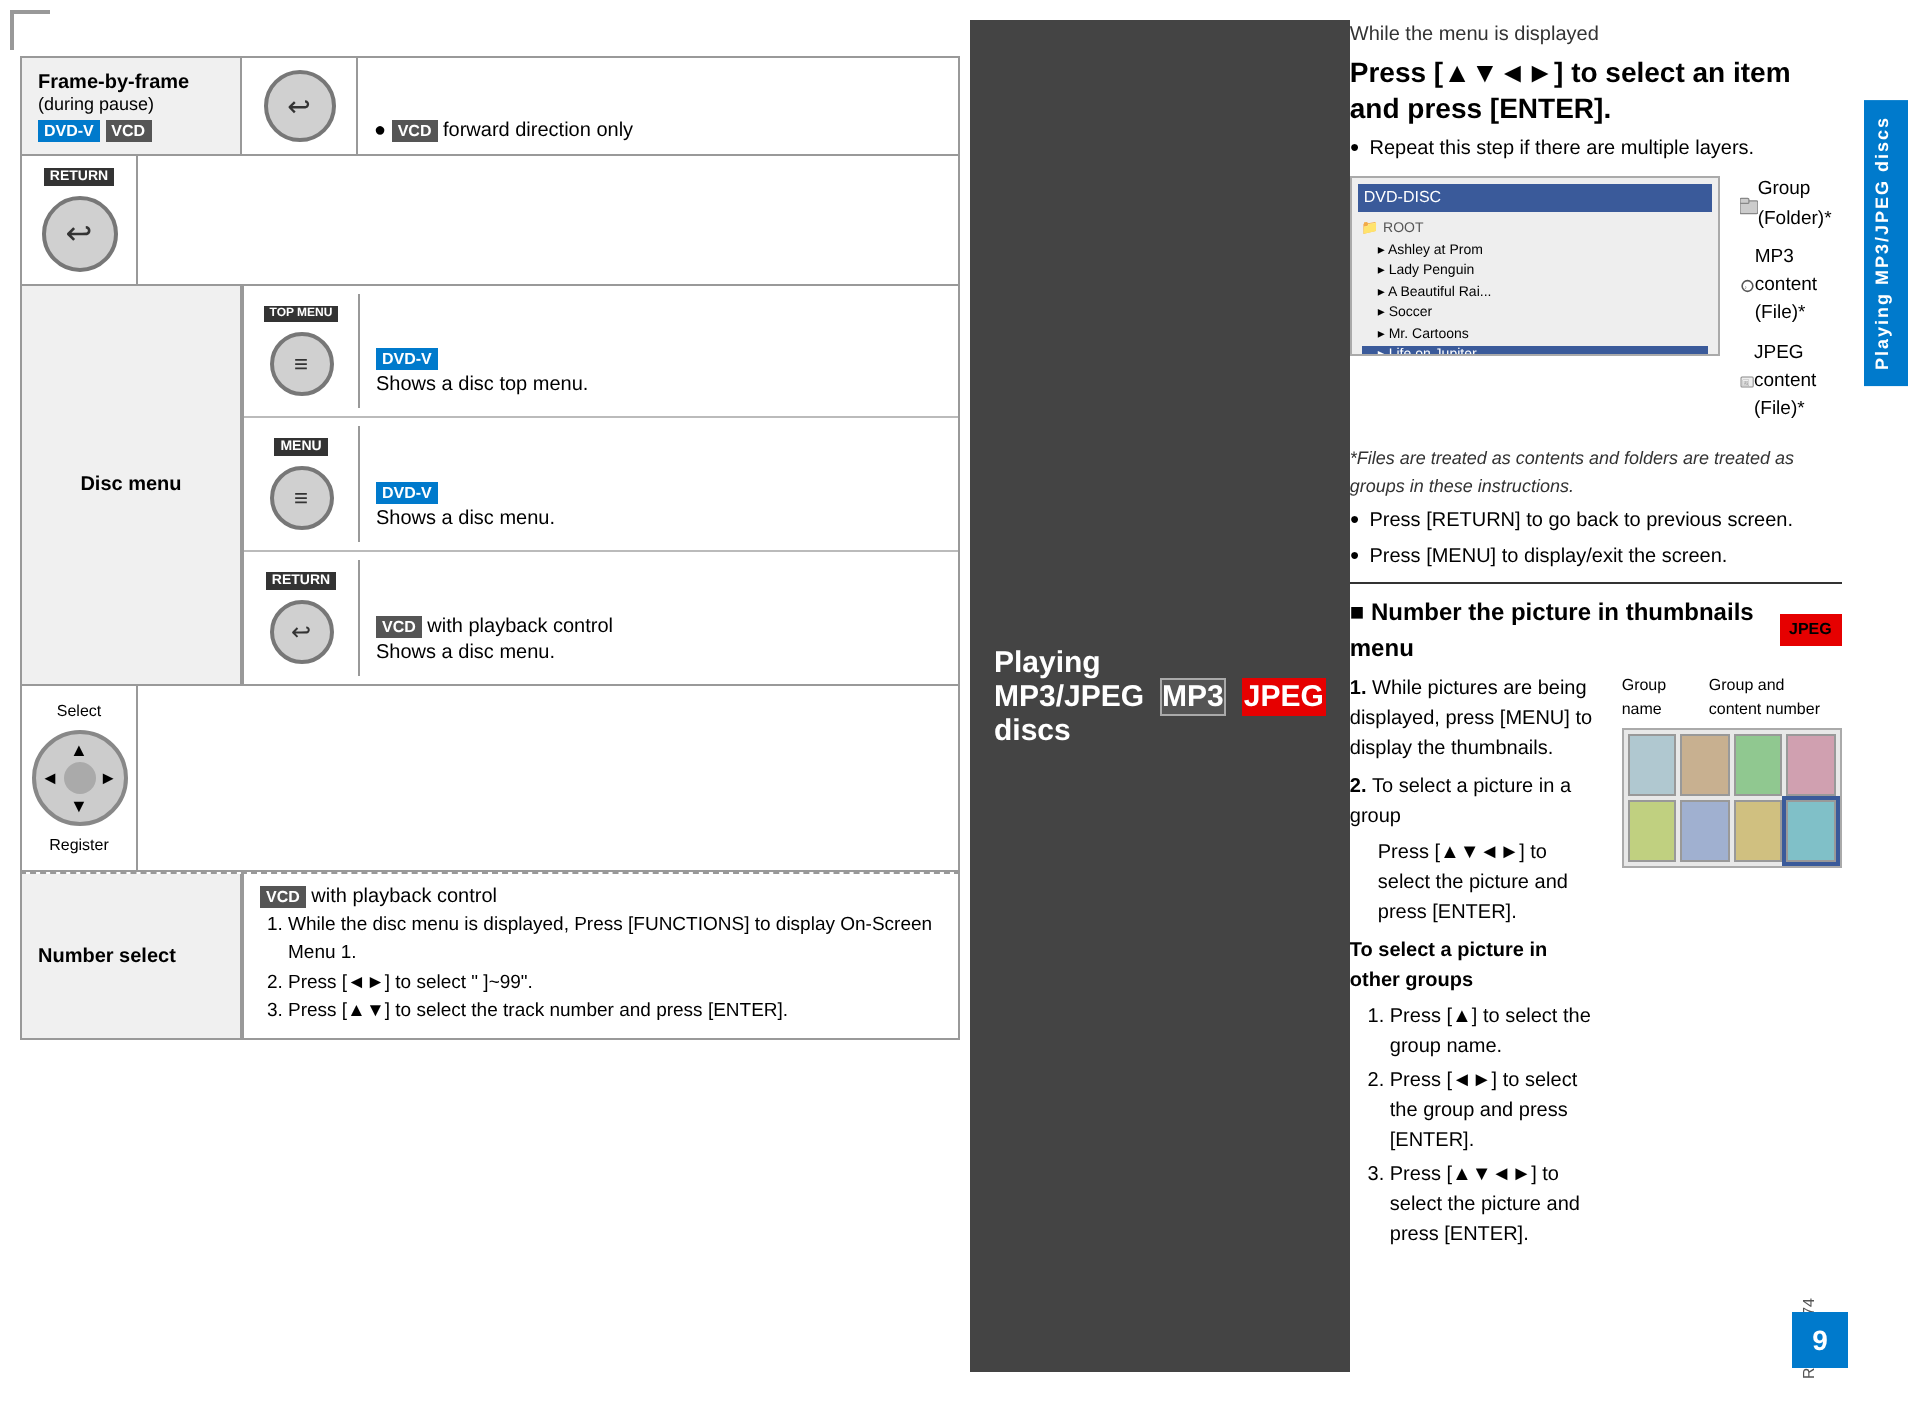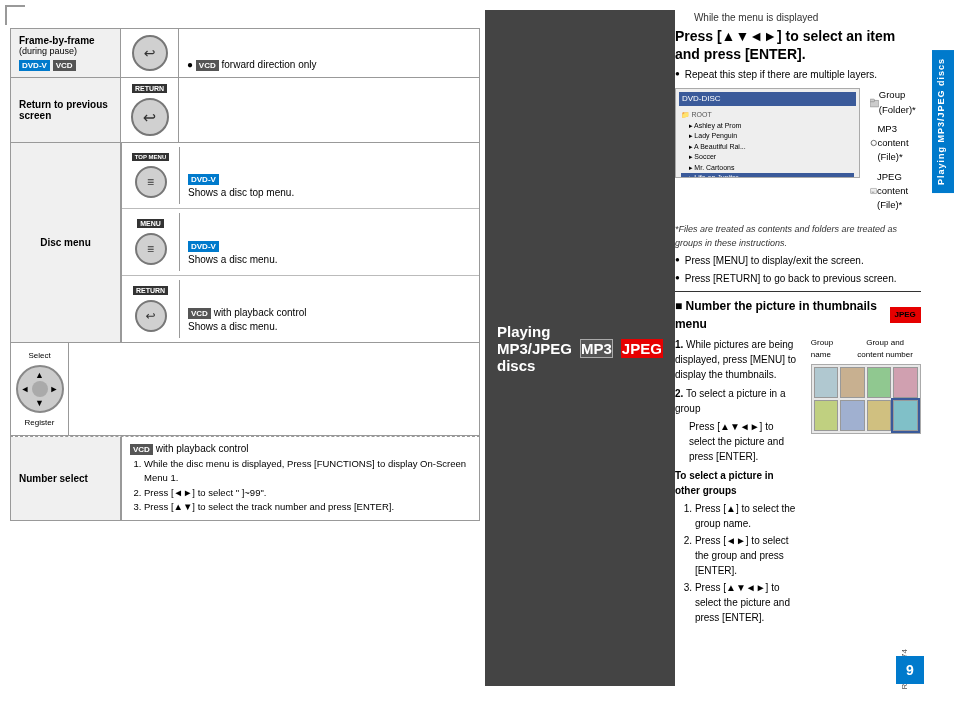--- a/index.html
+++ b/index.html
@@ -115,21 +115,20 @@
       flex: 1;
       font-size: 10.5px;
       line-height: 1.5;
       padding-right: 25px;
     }
 
     .subtitle-text {
       font-size: 10px;
       color: #333;
       margin-bottom: 2px;
-      margin-left: 19px;
     }
     .main-instruction {
       font-size: 14px;
       font-weight: bold;
       margin-bottom: 4px;
       line-height: 1.3;
     }
     .bullet-item {
       display: flex;
       align-items: flex-start;
@@ -343,23 +342,20 @@
         </div>
         <div class="ctrl-icon">
           <div class="return-btn" style="width:36px;height:36px;font-size:14px;">↩</div>
         </div>
         <div class="ctrl-desc">
           <span>● <span class="vcd-inline">VCD</span> <span>forward direction only</span></span>
         </div>
       </div>
 
       <div class="ctrl-row">
-        <div class="ctrl-label">
-          <span class="ctrl-label-text">Return to previous screen</span>
-        </div>
         <div class="ctrl-icon">
           <span class="icon-label" style="font-size:7px;margin-bottom:2px;">RETURN</span>
           <div class="return-btn" style="width:38px;height:38px;font-size:16px;">↩</div>
         </div>
         <div class="ctrl-desc">
         </div>
       </div>
 
       <div class="ctrl-row" style="align-items:stretch;">
         <div class="ctrl-label" style="display:flex;align-items:center;">
@@ -494,24 +490,24 @@
               <text x="2" y="10" font-size="6" fill="#888">🖼</text>
             </svg>
             <span>JPEG content (File)*</span>
           </div>
         </div>
       </div>
 
       <div class="small-note">*Files are treated as contents and folders are treated as groups in these instructions.</div>
 
       <div class="bullet-item">
+        <span>Press [RETURN] to go back to previous screen.</span>
+      </div>
+      <div class="bullet-item">
         <span>Press [MENU] to display/exit the screen.</span>
-      </div>
-      <div class="bullet-item">
-        <span>Press [RETURN] to go back to previous screen.</span>
       </div>
 
       <hr class="section-divider">
 
       <div class="section-title">
         <span>■ Number the picture in thumbnails menu</span>
         <span class="jpeg-badge" style="font-size:8px;padding:1px 4px;">JPEG</span>
       </div>
 
       <div class="thumbnail-section">
@@ -531,21 +527,21 @@
           <ol class="sub-step-list">
             <li>Press [▲] to select the group name.</li>
             <li>Press [◄►] to select the group and press [ENTER].</li>
             <li>Press [▲▼◄►] to select the picture and press [ENTER].</li>
           </ol>
         </div>
 
         <div style="display:flex;flex-direction:column;align-items:flex-end;">
           <div class="annotation-row" style="font-size:8px;display:flex;gap:15px;margin-bottom:3px;justify-content:space-between;width:110px;">
             <span>Group name</span>
-            <span style="text-align:center;">Group and content number</span>
+            <span style="text-align:left;">Group and content number</span>
           </div>
           <div class="thumbnail-image" style="width:110px;height:70px;background:#e8e8e8;border:1px solid #aaa;padding:2px;display:grid;grid-template-columns:repeat(4,1fr);gap:2px;">
             <div style="background:#b0c8d0;border:1px solid #999;"></div>
             <div style="background:#c8b090;border:1px solid #999;"></div>
             <div style="background:#90c890;border:1px solid #999;"></div>
             <div style="background:#d0a0b0;border:1px solid #999;"></div>
             <div style="background:#c0d080;border:1px solid #999;"></div>
             <div style="background:#a0b0d0;border:1px solid #999;"></div>
             <div style="background:#d0c080;border:1px solid #999;"></div>
             <div style="background:#80c0c8;border:1px solid #999;outline:2px solid #3a5a9a;"></div>

